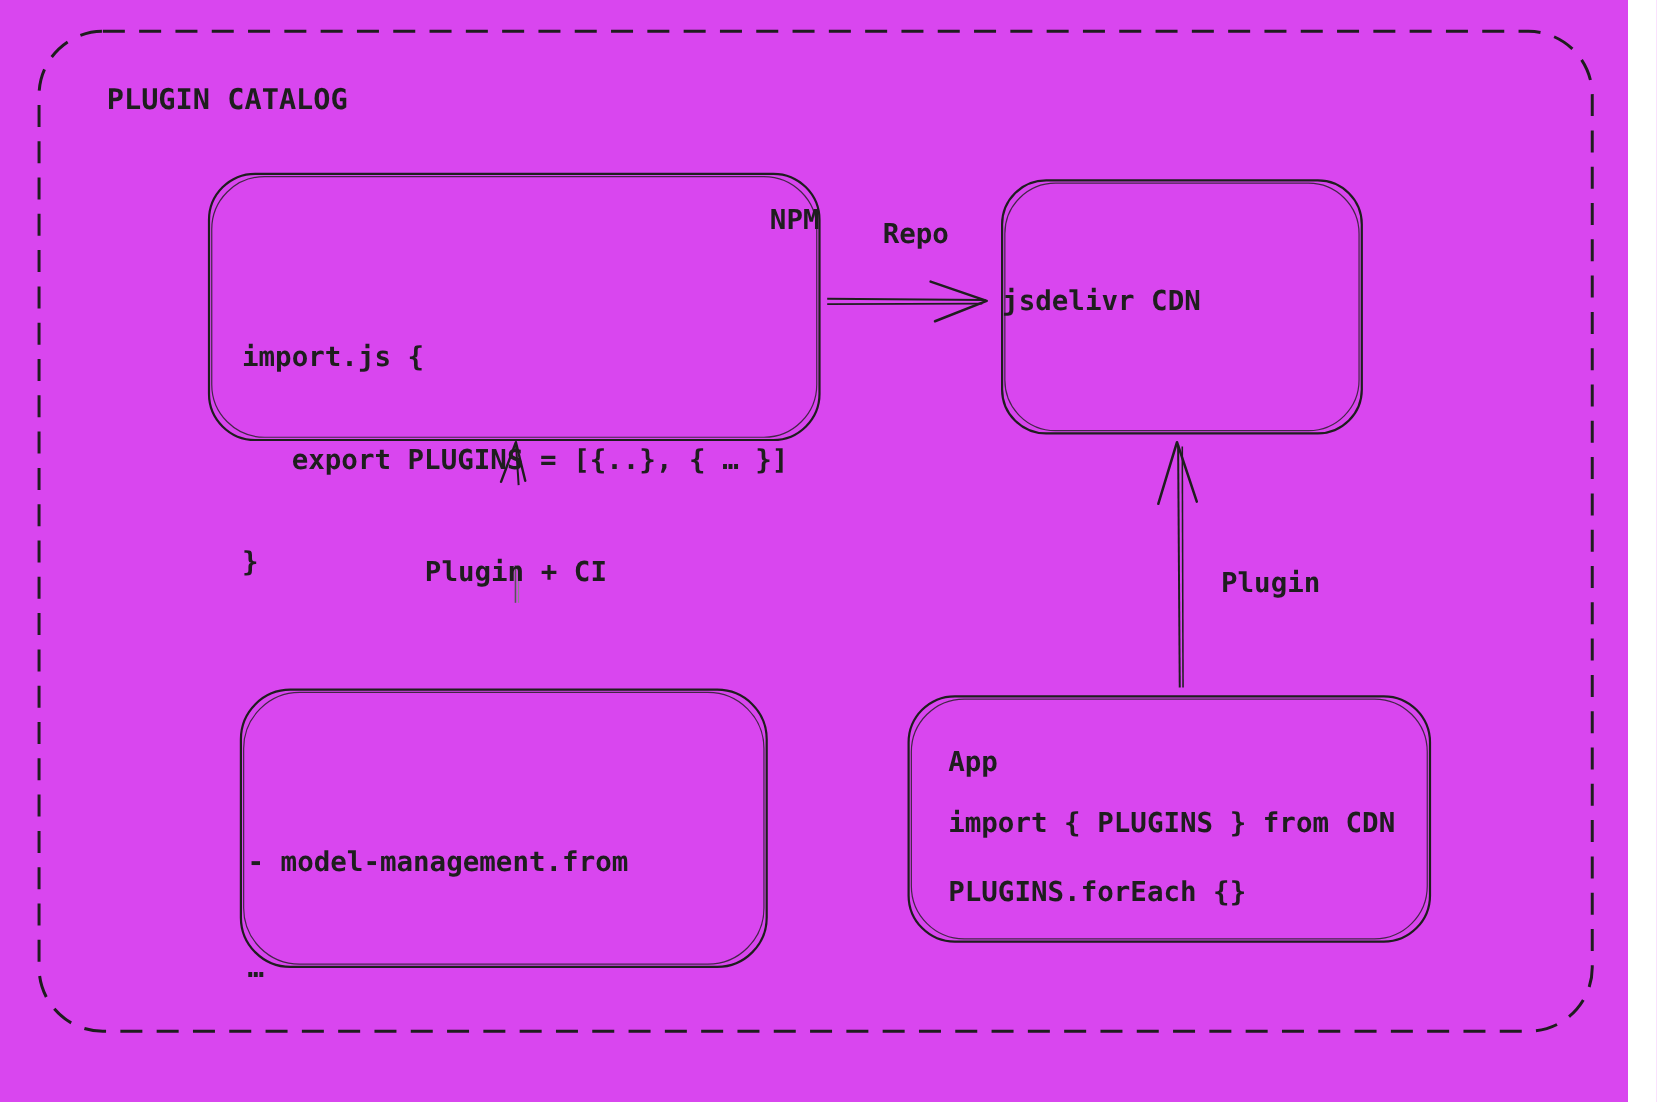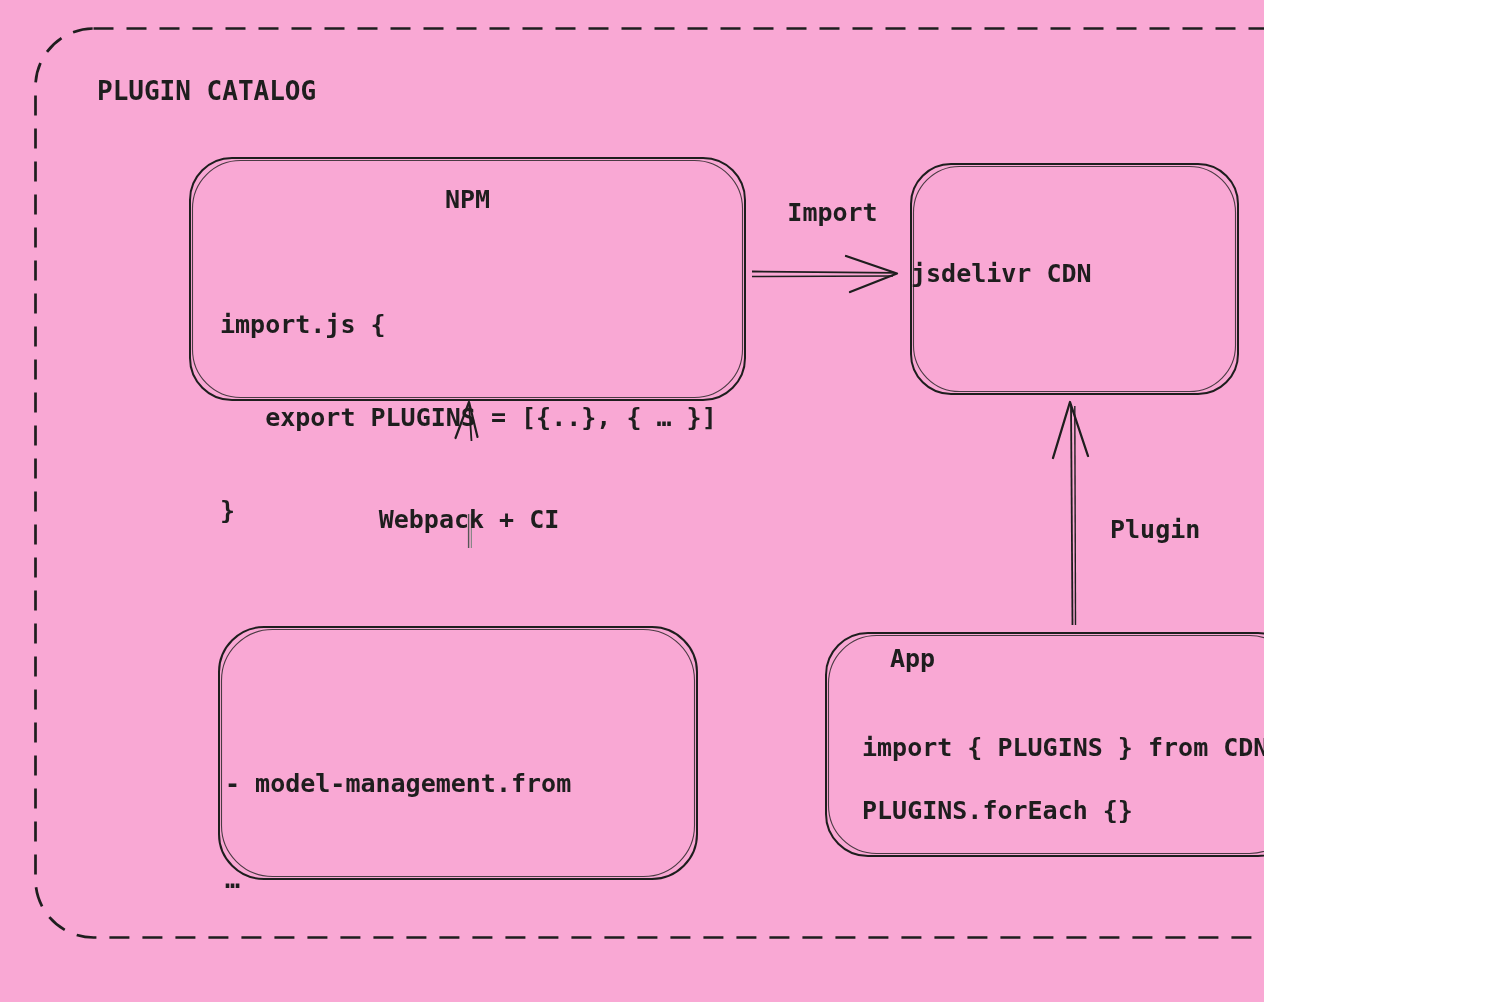--- a/index.html
+++ b/index.html
@@ -2,23 +2,23 @@
 <html><head>
 <meta charset="utf-8">
 <style>
   html, body {
     margin: 0;
     padding: 0;
     background: #ffffff;
   }
   .canvas {
     position: relative;
-    width: 1264px;
+    width: 1480px;
     height: 1002px;
-    background: #f9a8d4;
+    background: #d946ef;
     overflow: hidden;
     font-family: "DejaVu Sans Mono", "Liberation Mono", monospace;
     color: #1e1e1e;
     text-decoration: underline;
   }
   .shapes {
     position: absolute;
     left: 0;
     top: 0;
     width: 1506px;
@@ -29,33 +29,33 @@
     font-family: "DejaVu Sans Mono", "Liberation Mono", monospace;
     font-weight: 600;
     font-size: 25px;
     line-height: 31px;
     color: #1e1e1e;
     white-space: pre;
   }
 
   #diagram-title { left: 97px;  top: 76px;  font-size: 26px; }
 
-  #npm-title     { left: 190px; top: 184px; width: 555px; text-align: center; }
+  #npm-title     { left: 190px; top: 184px; width: 555px; text-align: right; }
   #npm-code      { left: 220px; top: 247px; }
 
   #cdn-label     { left: 911px; top: 258px; width: 327px; text-align: left; }
 
   #cache-label   { left: 770px; top: 197px; width: 125px; text-align: center; }
 
   #build-label   { left: 349px; top: 445px; width: 240px; text-align: center; line-height: 30px; }
 
   #repo-title    { left: 290px; top: 566px; }
   #repo-files    { left: 225px; top: 704px; line-height: 32px; }
 
-  #app-title     { left: 862px; top: 643px; margin-left: 28px; }
+  #app-title     { left: 862px; top: 677px; }
   #app-code-1    { left: 862px; top: 732px; }
   #app-code-2    { left: 862px; top: 795px; }
 
   #import-label  { left: 1110px; top: 514px; }
 </style>
 </head>
 <body>
 
 <div class="canvas">
 
@@ -99,24 +99,24 @@
 
   <div class="t" id="npm-title">NPM</div>
   <div class="t" id="npm-code">
     <div>import.js {</div>
     <div>   export PLUGINS = [{..}, { … }]</div>
     <div>}</div>
   </div>
 
   <div class="t" id="cdn-label">jsdelivr CDN</div>
 
-  <div class="t" id="cache-label">Import</div>
+  <div class="t" id="cache-label">Repo</div>
 
   <div class="t" id="build-label">
-    <div>Webpack + CI</div>
+    <div>Plugin + CI</div>
   </div>
 
   <div class="t" id="repo-files">
     <div>- model-management.from</div>
     <div>…</div>
   </div>
 
   <div class="t" id="app-title">App</div>
   <div class="t" id="app-code-1">import { PLUGINS } from CDN</div>
   <div class="t" id="app-code-2">PLUGINS.forEach {}</div>

